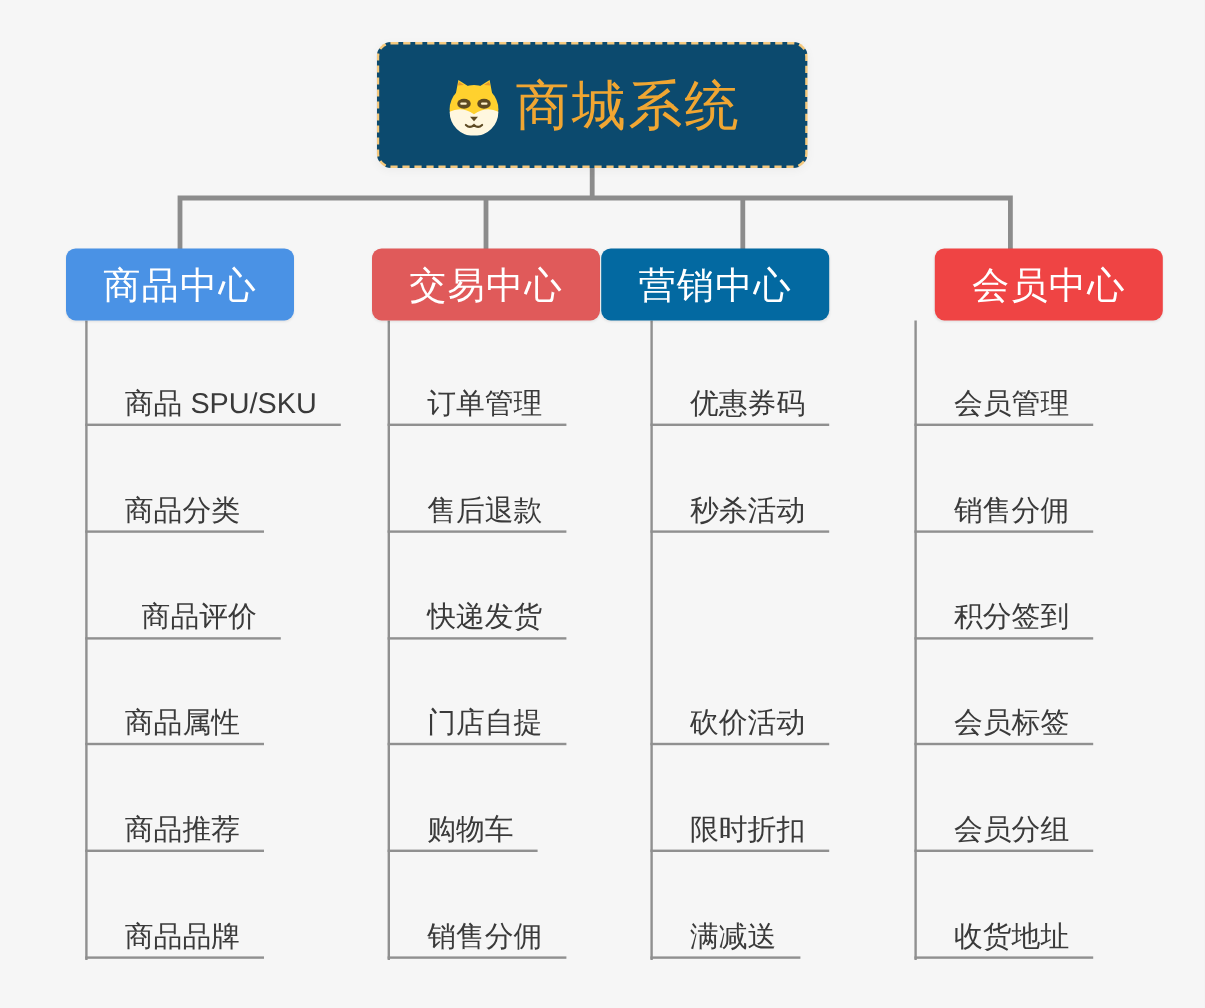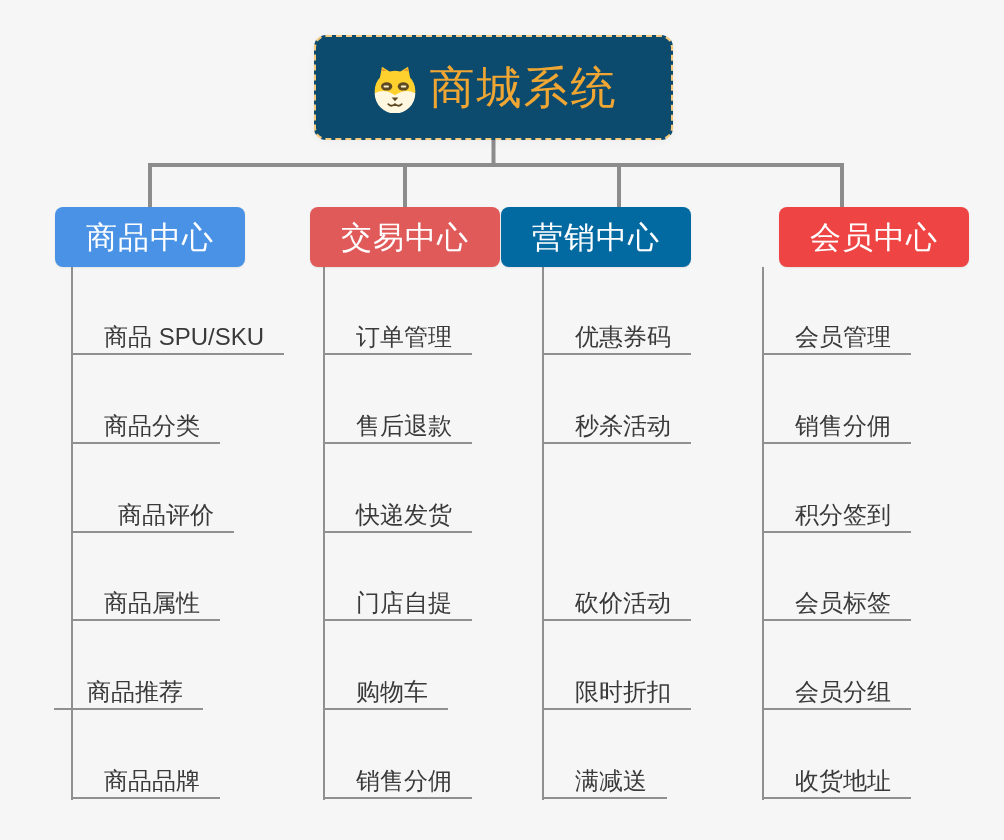--- a/index.html
+++ b/index.html
@@ -76,21 +76,21 @@
     </div>
     <div class="sub-item" style="left: 71px; top: 402px;">
       <span class="sub-item-label">商品分类</span>
     </div>
     <div class="sub-item" style="left: 71px; top: 491px; padding-left: 47px;">
       <span class="sub-item-label">商品评价</span>
     </div>
     <div class="sub-item" style="left: 71px; top: 579px;">
       <span class="sub-item-label">商品属性</span>
     </div>
-    <div class="sub-item" style="left: 54px; top: 668px;">
+    <div class="sub-item" style="left: 71px; top: 668px;">
       <span class="sub-item-label">商品推荐</span>
     </div>
     <div class="sub-item" style="left: 71px; top: 757px;">
       <span class="sub-item-label">商品品牌</span>
     </div>
     <div class="branch-node" style="left: 310px; background: rgb(224, 90, 90);">
       <span class="branch-label">交易中心</span>
     </div>
     <div class="sub-item" style="left: 323px; top: 313px;">
       <span class="sub-item-label">订单管理</span>

